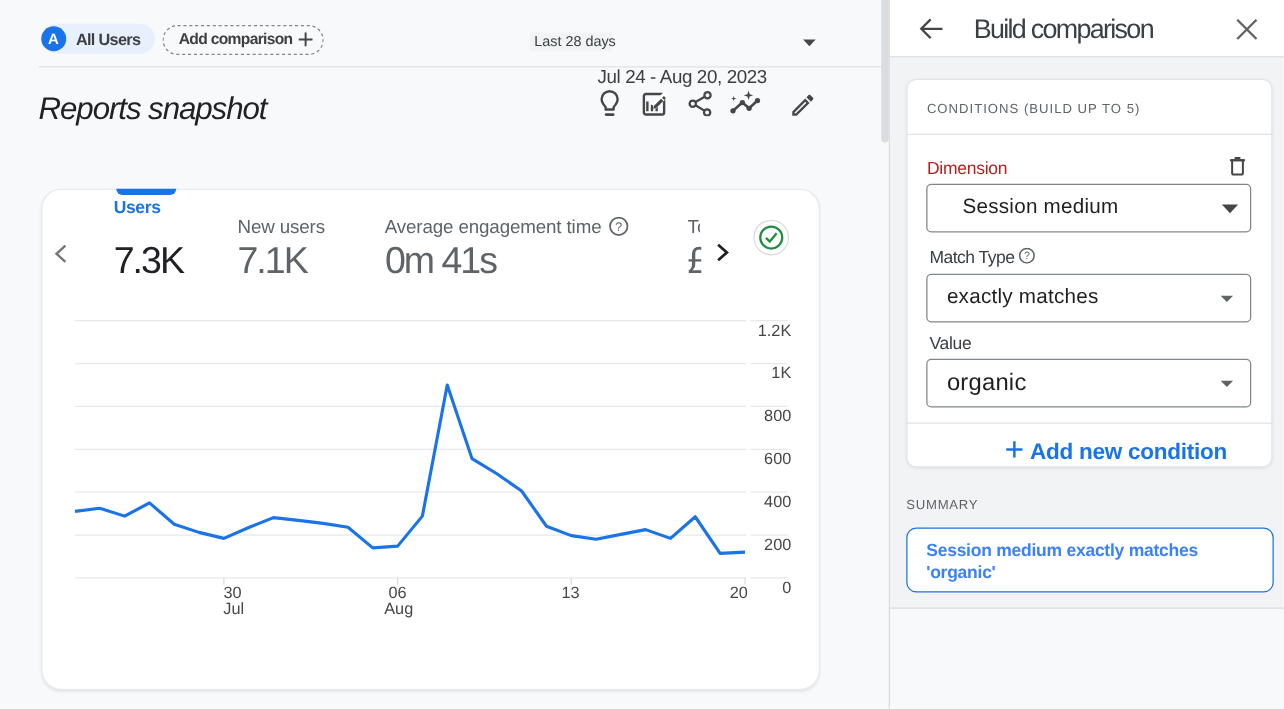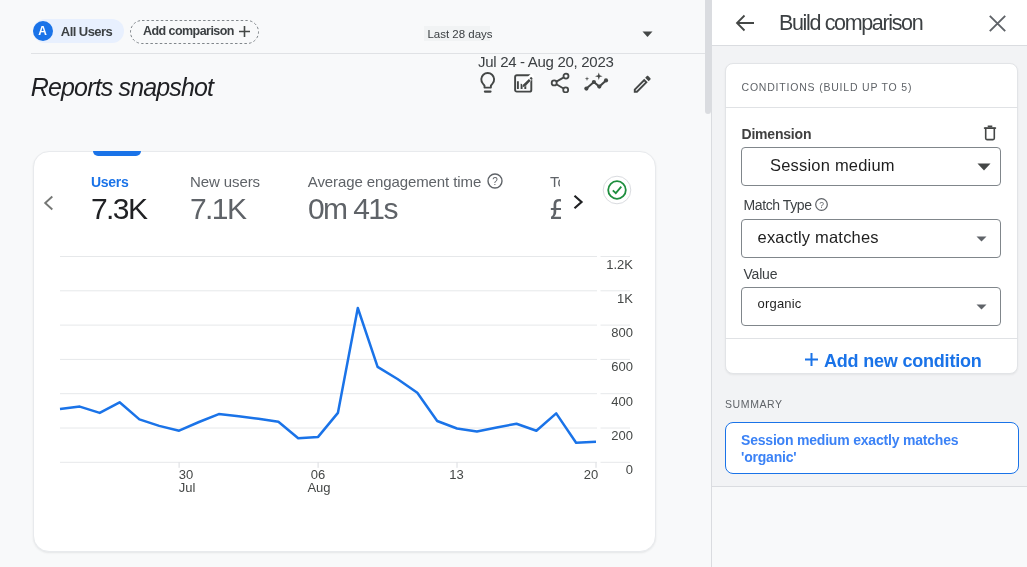--- a/index.html
+++ b/index.html
@@ -67,21 +67,21 @@
 <svg class="abs" style="left:631px;top:72.5px;" width="22.5" height="22.5" viewBox="0 0 24 24">
   <path d="M14.06 9.02l.92.92L5.92 19H5v-.92l9.06-9.06M17.66 3c-.25 0-.51.1-.7.29l-1.83 1.83 3.75 3.75 1.83-1.83c.39-.39.39-1.02 0-1.41l-2.34-2.34c-.2-.2-.45-.29-.71-.29zm-3.6 3.19L3 17.25V21h3.75L17.81 9.94l-3.75-3.75z" fill="#444746"></path>
 </svg>
 
 <div class="abs" style="left:704.5px;top:-6px;width:6px;height:120px;background:#dadce0;border-radius:3px;"></div>
 
 <div class="abs" style="left:32.5px;top:151px;width:623px;height:401px;background:#fff;border:1px solid #e8eaed;border-radius:16px;box-shadow:0 1px 2px rgba(60,64,67,0.10);"></div>
 
 <div class="abs" style="left:92.7px;top:151px;width:48.3px;height:5px;background:#1a73e8;border-radius:0 0 5px 5px;"></div>
 
-<div class="abs" style="left:91px;top:175px;font-size:14px;line-height:1;font-weight:bold;letter-spacing:-0.3px;color:#1a73e8;">Users</div>
+<div class="abs" style="left:91px;top:158px;font-size:14px;line-height:1;font-weight:bold;letter-spacing:-0.3px;color:#1a73e8;">Users</div>
 <div class="abs" style="left:91px;top:193.7px;font-size:30px;line-height:1;letter-spacing:-1.6px;color:#202124;">7.3K</div>
 <div class="abs" style="left:190px;top:174.2px;font-size:15px;line-height:1;letter-spacing:-0.1px;color:#5f6368;">New users</div>
 <div class="abs" style="left:190px;top:193.7px;font-size:30px;line-height:1;letter-spacing:-1.6px;color:#5f6368;">7.1K</div>
 <div class="abs" style="left:307.8px;top:174.2px;font-size:15px;line-height:1;letter-spacing:-0.1px;color:#5f6368;">Average engagement time</div>
 <div class="abs" style="left:308px;top:193.7px;font-size:30px;line-height:1;letter-spacing:-1.6px;color:#5f6368;">0m 41s</div>
 <div class="abs" style="left:550px;top:174.2px;width:10px;height:14px;overflow:hidden;font-size:15px;line-height:1;color:#5f6368;">Total revenue</div>
 <div class="abs" style="left:550px;top:193.7px;width:11px;height:30px;overflow:hidden;font-size:30px;line-height:1;color:#5f6368;">£0.00</div>
 
 <svg class="abs" style="left:42px;top:194.5px;" width="13" height="16" viewBox="0 0 13 16">
     <path d="M10.3 1.5 L3.2 8 L10.3 14.5" stroke="#757775" stroke-width="1.9" fill="none"></path>
@@ -148,21 +148,21 @@
 <svg class="abs" style="left:988px;top:13.5px;" width="19" height="19" viewBox="0 0 19 19">
     <path d="M1.8 1.8 L17.2 17.2 M17.2 1.8 L1.8 17.2" stroke="#5f6368" stroke-width="1.9"></path>
   </svg>
 
 <div class="abs" style="left:712px;top:487px;width:315px;height:80px;background:#f8f9fa;"></div>
 <div class="abs" style="left:712px;top:486px;width:315px;height:1px;background:#dadce0;"></div>
 
 <div class="abs" style="left:725px;top:63px;width:293px;height:311px;background:#fff;border:1px solid #e2e4e7;border-radius:8px;box-shadow:0 1px 2px rgba(60,64,67,0.08);"></div>
 <div class="abs" style="left:741.5px;top:82.3px;font-size:10.5px;line-height:1;letter-spacing:0.8px;color:#5f6368;">CONDITIONS (BUILD UP TO 5)</div>
 <div class="abs" style="left:725px;top:107px;width:293px;height:1px;background:#e0e2e5;"></div>
-<div class="abs" style="left:741.5px;top:127.4px;font-size:14px;line-height:1;letter-spacing:-0.2px;color:#404040;font-weight:bold;">Dimension</div>
+<div class="abs" style="left:741.5px;top:127.4px;font-size:14px;line-height:1;letter-spacing:-0.2px;color:#b91c1c;">Dimension</div>
 
 <svg class="abs" style="left:983px;top:125px;" width="14" height="16" viewBox="0 0 14 16">
   <path d="M2.7 3.2 H11.3 V13.3 Q11.3 14.6 10 14.6 H4 Q2.7 14.6 2.7 13.3 Z" fill="none" stroke="#444746" stroke-width="1.6"></path>
   <path d="M0.9 3.1 H13.1" stroke="#444746" stroke-width="1.6"></path>
   <path d="M4.7 1.3 H9.3" stroke="#444746" stroke-width="1.6"></path>
 </svg>
 
 <div class="abs" style="left:741px;top:147px;width:260px;height:39px;border:1px solid #80868b;border-radius:4px;background:#fff;"></div>
 <div class="abs" style="left:770px;top:157px;font-size:16.5px;line-height:1;letter-spacing:0.2px;color:#1f1f1f;">Session medium</div>
 <svg class="abs" style="left:977px;top:163px;" width="14" height="8" viewBox="0 0 14 8">
@@ -177,21 +177,21 @@
 
 <div class="abs" style="left:741px;top:219px;width:260px;height:39px;border:1px solid #80868b;border-radius:4px;background:#fff;"></div>
 <div class="abs" style="left:757.5px;top:229px;font-size:16.5px;line-height:1;letter-spacing:0.2px;color:#1f1f1f;">exactly matches</div>
 <svg class="abs" style="left:976px;top:236px;" width="11" height="6" viewBox="0 0 11 6">
     <path d="M0.5 0.5 H10.5 L5.5 5.5 Z" fill="#5f6368"></path>
   </svg>
 
 <div class="abs" style="left:743.5px;top:267.4px;font-size:14px;line-height:1;letter-spacing:-0.2px;color:#3c4043;">Value</div>
 
 <div class="abs" style="left:741px;top:287px;width:260px;height:39px;border:1px solid #80868b;border-radius:4px;background:#fff;"></div>
-<div class="abs" style="left:757.5px;top:296.5px;font-size:13px;line-height:1;letter-spacing:0.2px;color:#1f1f1f;">organic</div>
+<div class="abs" style="left:757.5px;top:296.5px;font-size:19px;line-height:1;letter-spacing:0.2px;color:#1f1f1f;">organic</div>
 <svg class="abs" style="left:976px;top:304px;" width="11" height="6" viewBox="0 0 11 6">
     <path d="M0.5 0.5 H10.5 L5.5 5.5 Z" fill="#5f6368"></path>
   </svg>
 
 <div class="abs" style="left:725px;top:338px;width:293px;height:1px;background:#e0e2e5;"></div>
 
 <svg class="abs" style="left:804px;top:352px;" width="15" height="15" viewBox="0 0 15 15">
     <path d="M7.5 1 V14 M1 7.5 H14" stroke="#1a73e8" stroke-width="2"></path>
   </svg>
 <div class="abs" style="left:824px;top:352px;font-size:18px;line-height:1;font-weight:bold;letter-spacing:-0.2px;color:#1a73e8;">Add new condition</div>

